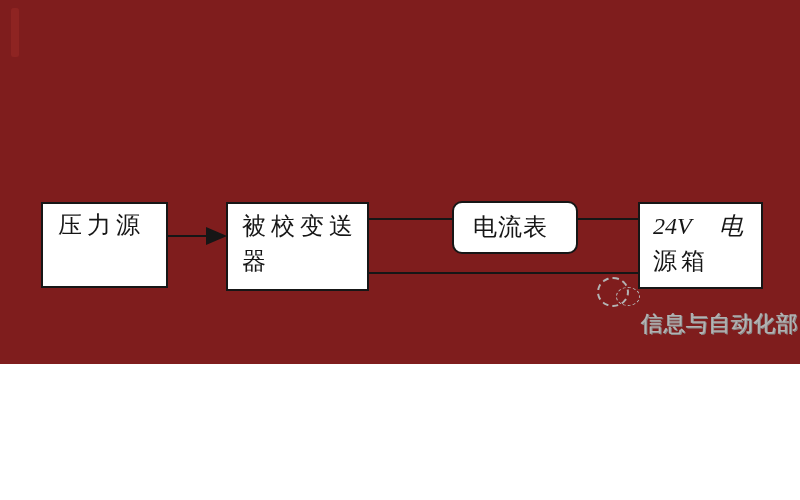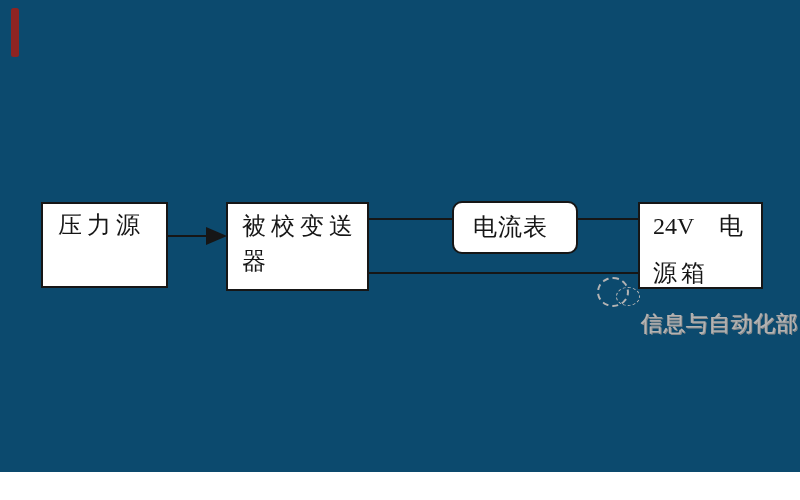--- a/index.html
+++ b/index.html
@@ -3,22 +3,22 @@
 <meta charset="utf-8">
 <style>
   html, body {
     margin: 0;
     padding: 0;
     background: #ffffff;
   }
   #canvas {
     position: relative;
     width: 800px;
-    height: 472px;
-    background: #0c4a6e;
+    height: 364px;
+    background: #7f1d1d;
     overflow: hidden;
     font-family: "Liberation Serif", "DejaVu Serif", serif;
     color: #161616;
   }
   .abs { position: absolute; }
 
   
   #accent-bar {
     left: 11px; top: 8px;
     width: 8px; height: 49px;
@@ -59,22 +59,23 @@
     left: 638px; top: 202px;
     width: 125px; height: 87px;
     padding: 5px 0 0 13px;
   }
   #box-power-supply .l1 {
     display: flex;
     justify-content: space-between;
     width: 90px;
     line-height: 35px;
     letter-spacing: 0;
+    font-style: italic;
   }
-  #box-power-supply .l2 { letter-spacing: 4px; line-height: 35px; margin-top: 12px; }
+  #box-power-supply .l2 { letter-spacing: 4px; line-height: 35px; }
 
   
   .hline { background: #161616; height: 2px; }
   #arrow-line      { left: 167px; top: 235px; width: 41px; }
   #connector-upper { left: 369px; top: 218px; width: 84px; }
   #connector-mid   { left: 577px; top: 218px; width: 62px; }
   #connector-lower { left: 369px; top: 272px; width: 270px; }
 
   
   #arrow-head {

